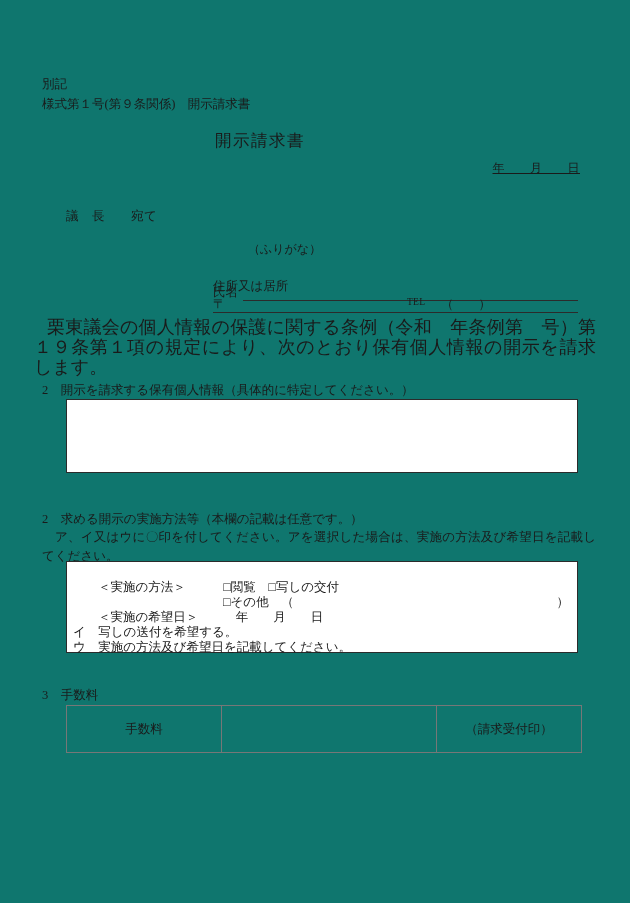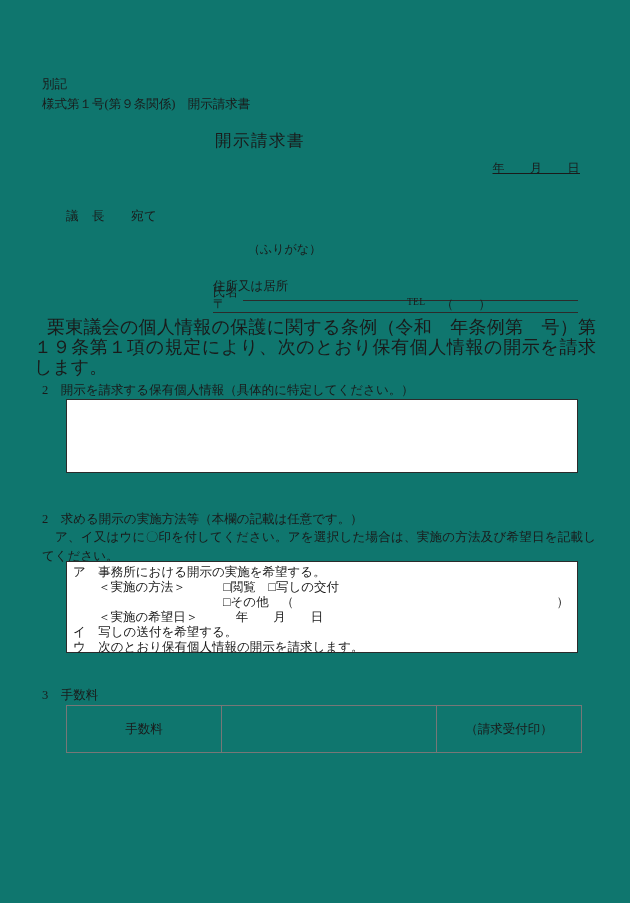--- a/index.html
+++ b/index.html
@@ -222,27 +222,26 @@
 
   <div class="abs" id="intro-paragraph">栗東議会の個人情報の保護に関する条例（令和　年条例第　号）第１９条第１項の規定により、次のとおり保有個人情報の開示を請求します。</div>
 
   <div class="abs" id="section1-heading">2　開示を請求する保有個人情報（具体的に特定してください。）</div>
   <div class="abs" id="section1-box"></div>
 
   <div class="abs" id="section2-heading">2　求める開示の実施方法等（本欄の記載は任意です。）</div>
   <div class="abs" id="section2-note">ア、イ又はウに〇印を付してください。アを選択した場合は、実施の方法及び希望日を記載してください。</div>
 
   <div class="abs" id="method-box">
-    <div class="mrow" id="m-a">ア　事務所における開示の実施を希望する。</div>
     <div class="mrow" id="m-method">　　＜実施の方法＞　　　□閲覧　□写しの交付</div>
     <div class="mrow" id="m-other">　　　　　　　　　　　　□その他　（</div>
     <div id="m-other-close">）</div>
     <div class="mrow" id="m-date">　　＜実施の希望日＞　　　年　　月　　日</div>
     <div class="mrow" id="m-b">イ　写しの送付を希望する。</div>
-    <div class="mrow" id="m-c">ウ　次のとおり保有個人情報の開示を請求します。</div>
+    <div class="mrow" id="m-c">ウ　実施の方法及び希望日を記載してください。</div>
   </div>
 
   <div class="abs" id="section3-heading">3　手数料</div>
 
   <table class="abs" id="fee-table">
     <tbody>
         <tr>
       <td class="col-a">手数料</td>
       <td class="col-b"></td>
       <td class="col-c">（請求受付印）</td>

